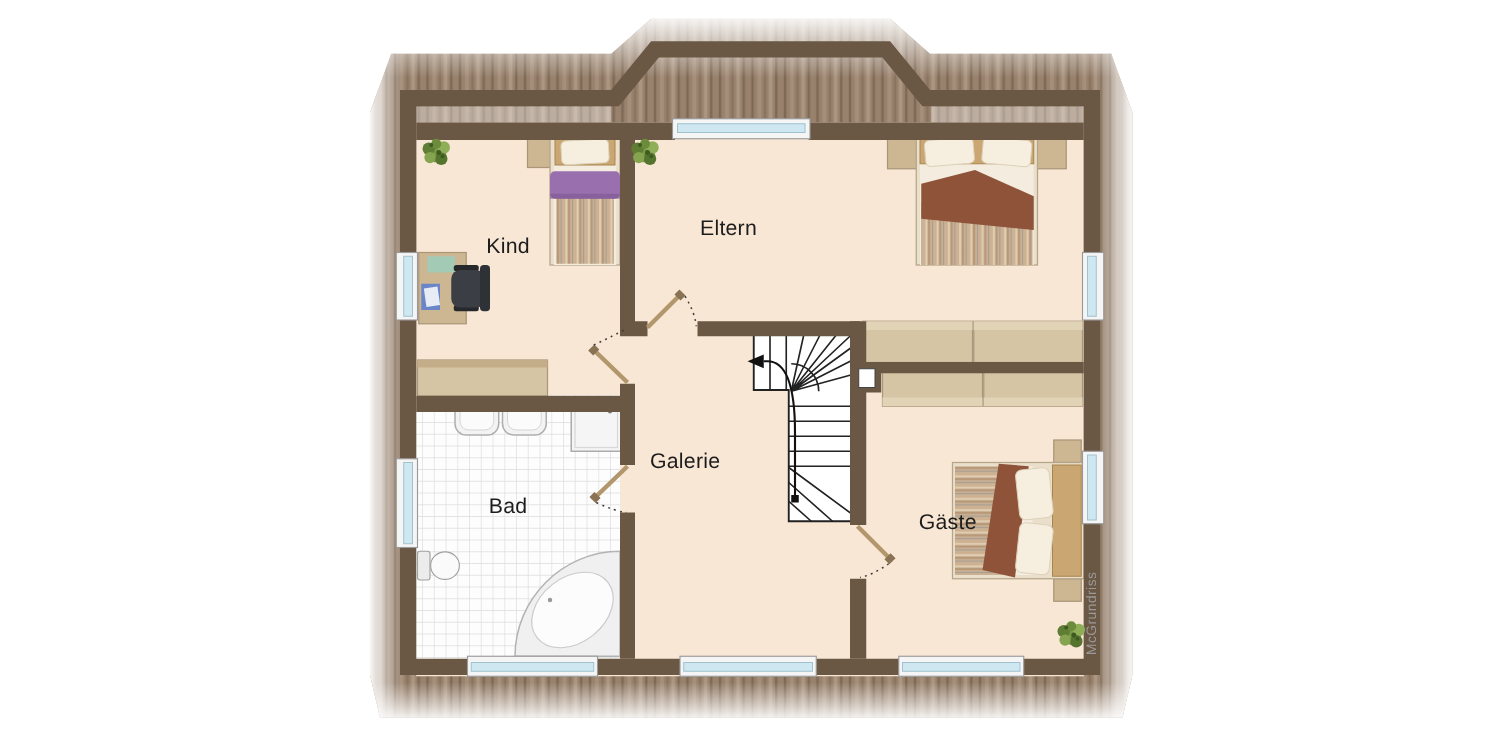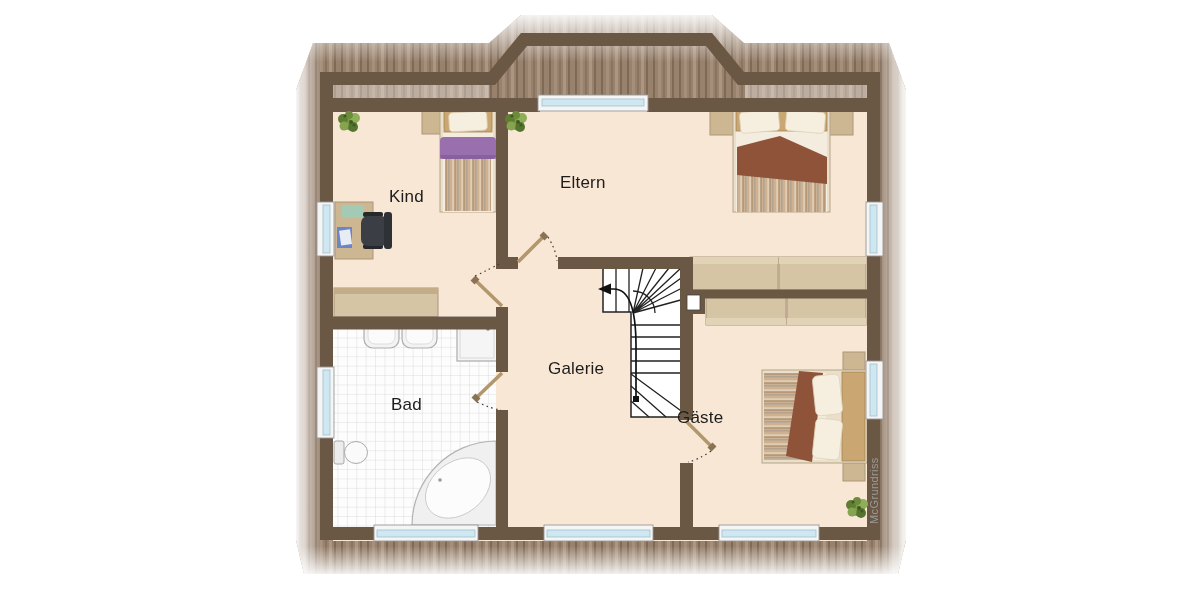--- a/index.html
+++ b/index.html
@@ -289,16 +289,16 @@
         <circle cx="0" cy="-7" r="4" fill="#6c8c3c"></circle>
     <circle cx="2" cy="0" r="2" fill="#3e5a20"></circle>
         <circle cx="-4" cy="-6" r="1.6" fill="#3e5a20"></circle>
     <circle cx="5" cy="3" r="1.6" fill="#3e5a20"></circle>
   </g>
 </svg>
 
   <div class="room-label" style="left:389px;top:188px">Kind</div>
   <div class="room-label" style="left:560px;top:174px">Eltern</div>
   <div class="room-label" style="left:391px;top:396px">Bad</div>
-  <div class="room-label" style="left:548px;top:360px">Galerie</div>
-  <div class="room-label" style="left:677px;top:409px">Gäste</div>
+  <div class="room-label" style="left:520px;top:360px">Galerie</div>
+  <div class="room-label" style="left:735px;top:409px">Gäste</div>
   <div class="watermark">McGrundriss</div>
 </div>
 
 </body></html>

